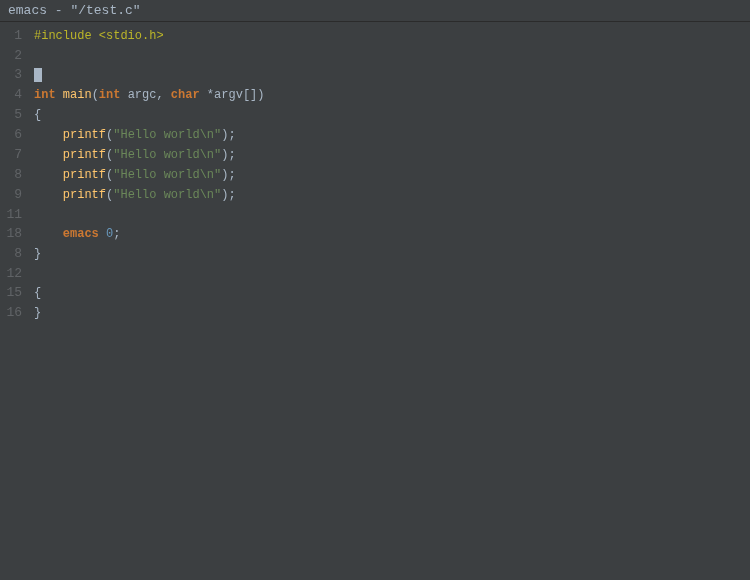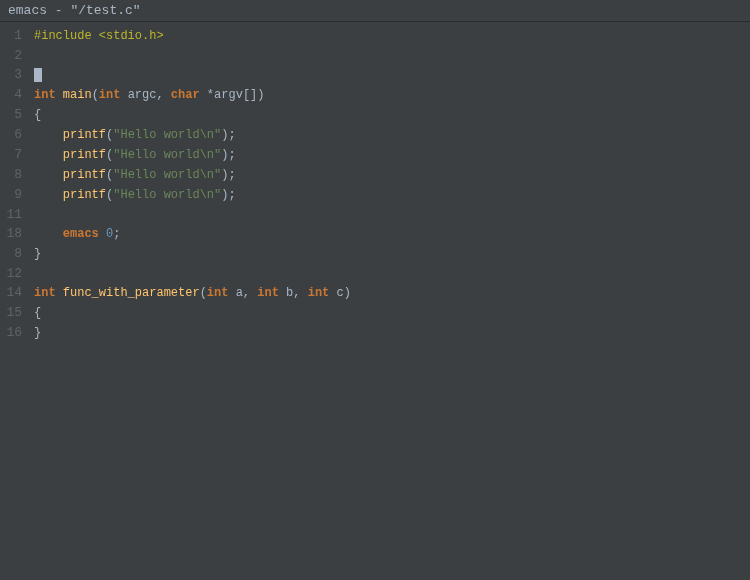--- a/index.html
+++ b/index.html
@@ -141,24 +141,20 @@
   <div class="line">
     <span class="line-number">8</span>
     <span class="line-content">}</span>
   </div>
 
   <div class="line">
     <span class="line-number">12</span>
     <span class="line-content"></span>
   </div>
 
-  <div class="line">
-    <span class="line-number">14</span>
-    <span class="line-content"><span class="kw">int</span> <span class="fn">func_with_parameter</span>(<span class="kw">int</span> a, <span class="kw">int</span> b, <span class="kw">int</span> c)</span>
-  </div>
 
   <div class="line">
     <span class="line-number">15</span>
     <span class="line-content">{</span>
   </div>
 
   <div class="line">
     <span class="line-number">16</span>
     <span class="line-content">}</span>
   </div>

